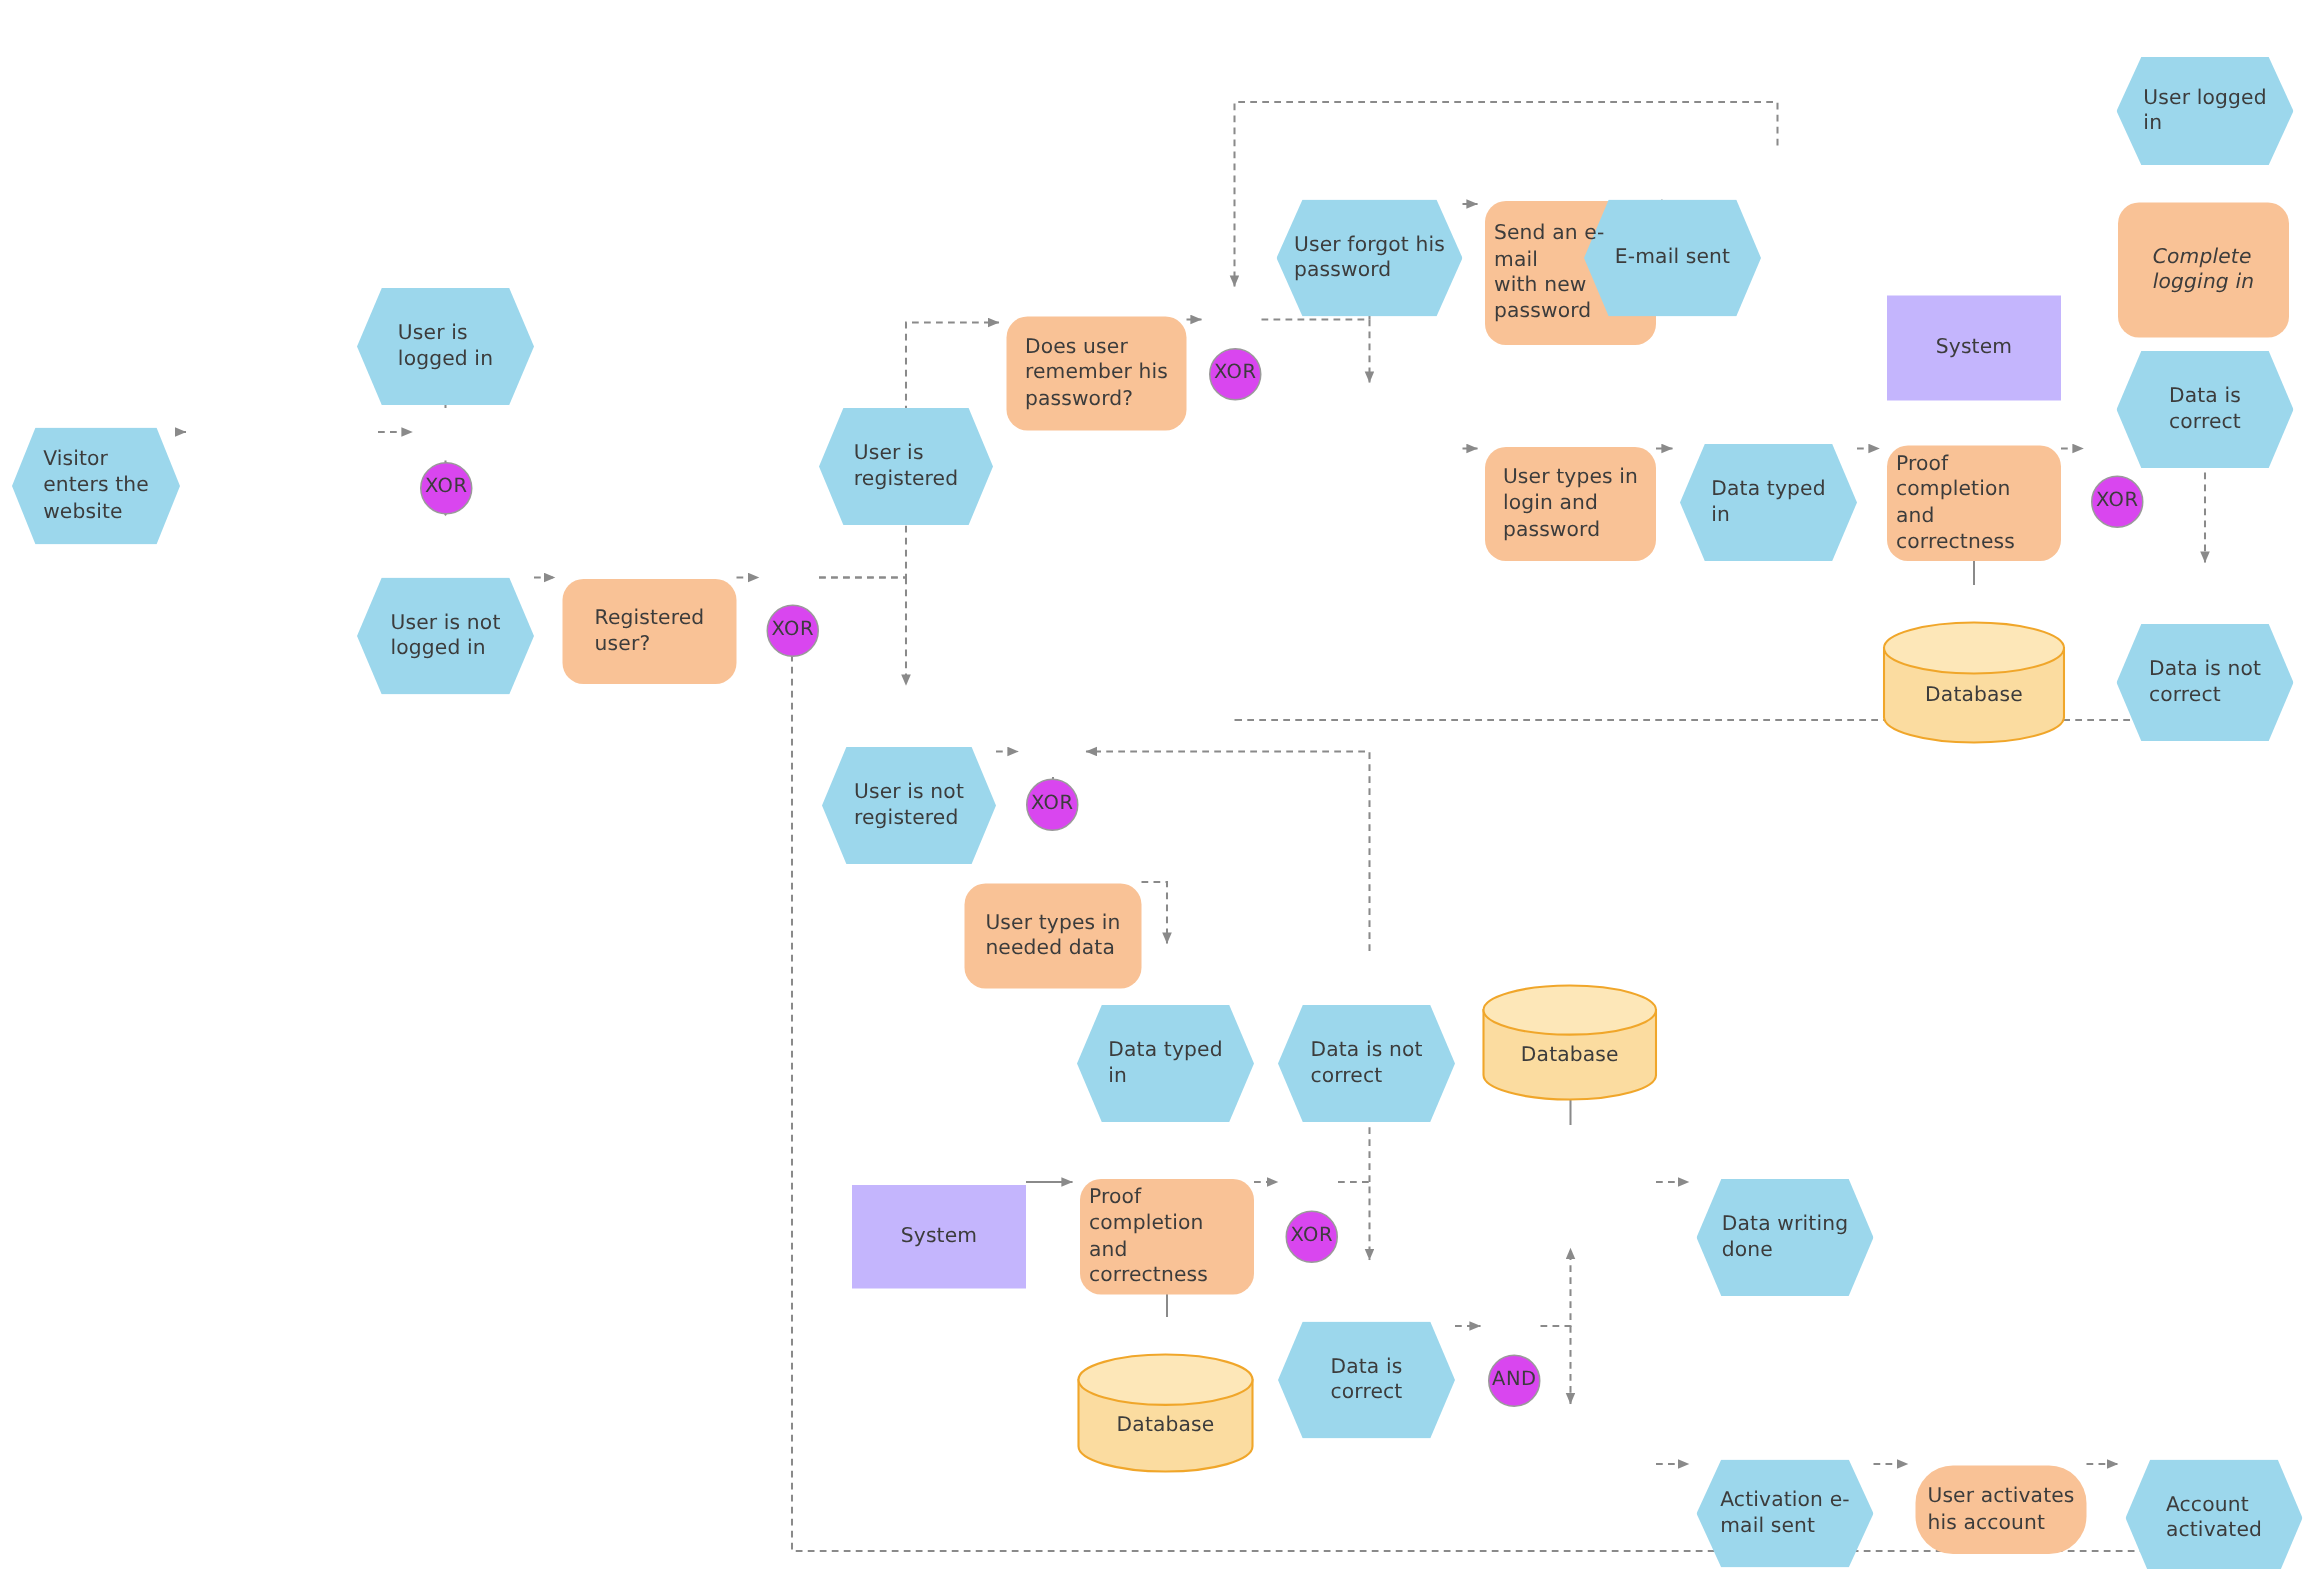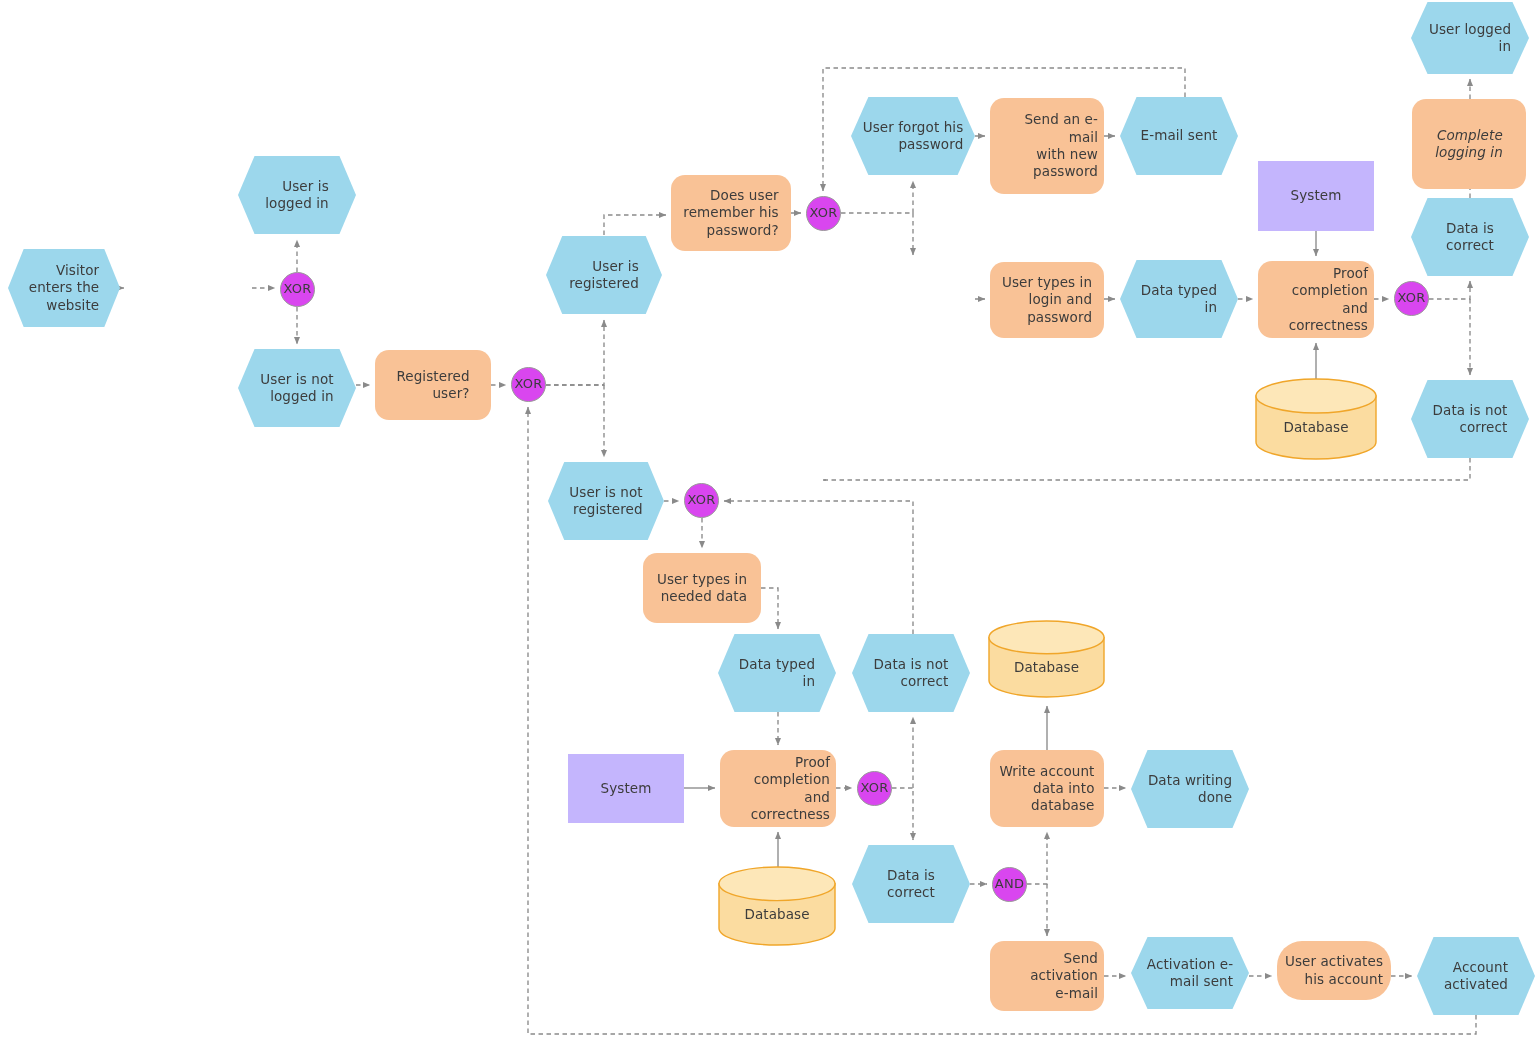--- a/index.html
+++ b/index.html
@@ -32,25 +32,26 @@
     top: 0;
     width: 1537px;
     height: 1046px;
   }
   .node {
     position: absolute;
     box-sizing: border-box;
     display: flex;
     align-items: center;
     justify-content: center;
-    text-align: right;
+    text-align: left;
     color: #3c3c3c;
     font-size: 13.5px;
     line-height: 1.28;
     letter-spacing: 0.1px;
+    margin-top: 36px;
   }
   .node .lbl {
     position: relative;
     z-index: 2;
     padding: 0 6px;
     white-space: pre-line;
   }
 
   
   .ev {
@@ -221,21 +222,21 @@
       </div>
       <div class="node ev" style="left: 851px; top: 97px; width: 124px; height: 78px;">
         <span class="lbl">User forgot his
 password</span>
       </div>
       <div class="node fn" style="left: 990px; top: 98px; width: 114px; height: 96px;">
         <span class="lbl">Send an e-mail
 with new
 password</span>
       </div>
-      <div class="node ev" style="left: 1120px; top: 97px; width: 118px; height: 78px;">
+      <div class="node ev" style="left: 1056px; top: 97px; width: 118px; height: 78px;">
         <span class="lbl">E-mail sent</span>
       </div>
       <div class="node fn" style="left: 990px; top: 262px; width: 114px; height: 76px;">
         <span class="lbl">User types in
 login and
 password</span>
       </div>
       <div class="node ev" style="left: 1120px; top: 260px; width: 118px; height: 78px;">
         <span class="lbl">Data typed
 in</span>
@@ -314,33 +315,24 @@
       <div class="node op" style="left: 857px; top: 771px; width: 35px; height: 35px;">
         <span class="lbl">XOR</span>
       </div>
       <div class="node ev" style="left: 852px; top: 845px; width: 118px; height: 78px;">
         <span class="lbl">Data is
 correct</span>
       </div>
       <div class="node op" style="left: 992px; top: 867px; width: 35px; height: 35px;">
         <span class="lbl">AND</span>
       </div>
-      <div class="node fn" style="left: 990px; top: 750px; width: 114px; height: 77px;">
-        <span class="lbl">Write account
-data into
-database</span>
-      </div>
       <div class="node ev" style="left: 1131px; top: 750px; width: 118px; height: 78px;">
         <span class="lbl">Data writing
 done</span>
       </div>
-      <div class="node fn" style="left: 990px; top: 941px; width: 114px; height: 70px;">
-        <span class="lbl">Send activation
-e-mail</span>
-      </div>
       <div class="node ev" style="left: 1131px; top: 937px; width: 118px; height: 72px;">
         <span class="lbl">Activation e-
 mail sent</span>
       </div>
       <div class="node fn" style="left: 1277px; top: 941px; width: 114px; height: 59px; border-radius: 25px;">
         <span class="lbl">User activates
 his account</span>
       </div>
       <div class="node ev" style="left: 1417px; top: 937px; width: 118px; height: 78px;">
         <span class="lbl">Account

